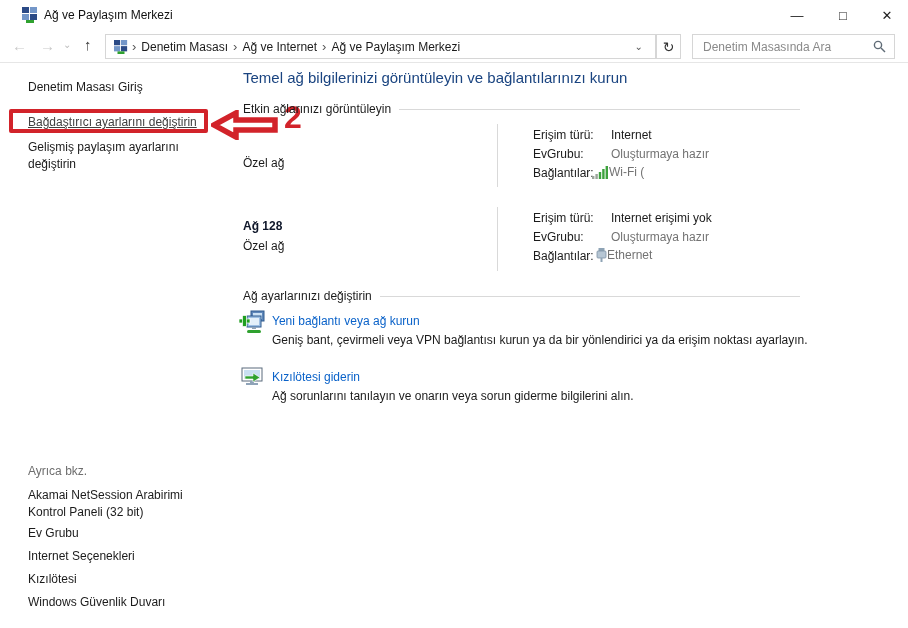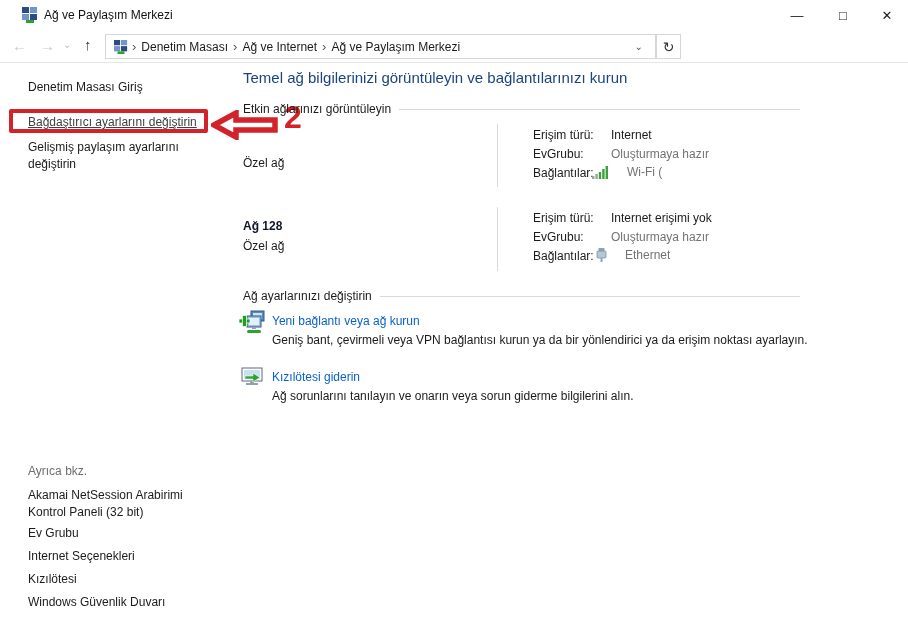--- a/index.html
+++ b/index.html
@@ -68,21 +68,21 @@
   #section-change { top:289px; }
 
   .net-profile { position:absolute; left:243px; color:#1b1b1b; }
   .net-name { position:absolute; left:243px; font-weight:700; color:#0f172a; }
   .vline { position:absolute; left:497px; width:1px; background:#d9d9d9; }
   #vline1 { top:124px; height:63px; }
   #vline2 { top:207px; height:64px; }
   .det-label { position:absolute; left:533px; color:#1b1b1b; white-space:nowrap; }
   .det-value { position:absolute; left:611px; color:#1b1b1b; white-space:nowrap; }
   .det-link { color:#737373; cursor:pointer; }
-  .conn-wrap { display:flex; align-items:center; gap:18px; }
+  .conn-wrap { display:flex; align-items:center; gap:0; }
 
   .action-link { position:absolute; left:272px; color:#0a62c9; cursor:pointer; white-space:nowrap; }
   .action-desc { position:absolute; left:272px; color:#1b1b1b; white-space:nowrap; }
   #action1-icon { left:239px; top:309px; width:27px; height:27px; }
   #action2-icon { left:241px; top:367px; width:23px; height:22px; }
   #action1-link { top:314px; } #action1-desc { top:333px; }
   #action2-link { top:370px; } #action2-desc { top:389px; }
 </style>
 </head>
 <body>
@@ -127,20 +127,27 @@
     <span class="crumb">Ağ ve Internet</span>
     <span class="crumb-sep">›</span>
     <span class="crumb">Ağ ve Paylaşım Merkezi</span>
     <span id="crumb-drop">⌄</span>
   </div>
 
   <div id="refreshbox" class="abs">
     <span>↻</span>
   </div>
 
+  <div id="searchbox" class="abs">
+    <input id="search-input" type="text" placeholder="Denetim Masasında Ara" style="">
+    <svg id="search-icon" width="13" height="13" viewBox="0 0 13 13">
+      <circle cx="5" cy="5" r="3.6" fill="none" stroke="#5f6b76" stroke-width="1.4"></circle>
+      <line x1="8" y1="8" x2="12" y2="12" stroke="#5f6b76" stroke-width="1.4"></line>
+    </svg>
+  </div>
 </div>
 
 <span id="side-home" class="side-link abs">Denetim Masası Giriş</span>
 <div id="red-box" class="abs"></div>
 <span id="side-task1" class="side-link abs">Bağdaştırıcı ayarlarını değiştirin</span>
 <span id="side-task2" class="side-link abs">Gelişmiş paylaşım ayarlarını değiştirin</span>
 
 <span id="see-also-header" class="abs">Ayrıca bkz.</span>
 <span id="see-0" class="side-link abs">Akamai NetSession Arabirimi Kontrol Paneli (32 bit)</span>
 <span id="see-1" class="side-link abs">Ev Grubu</span>

